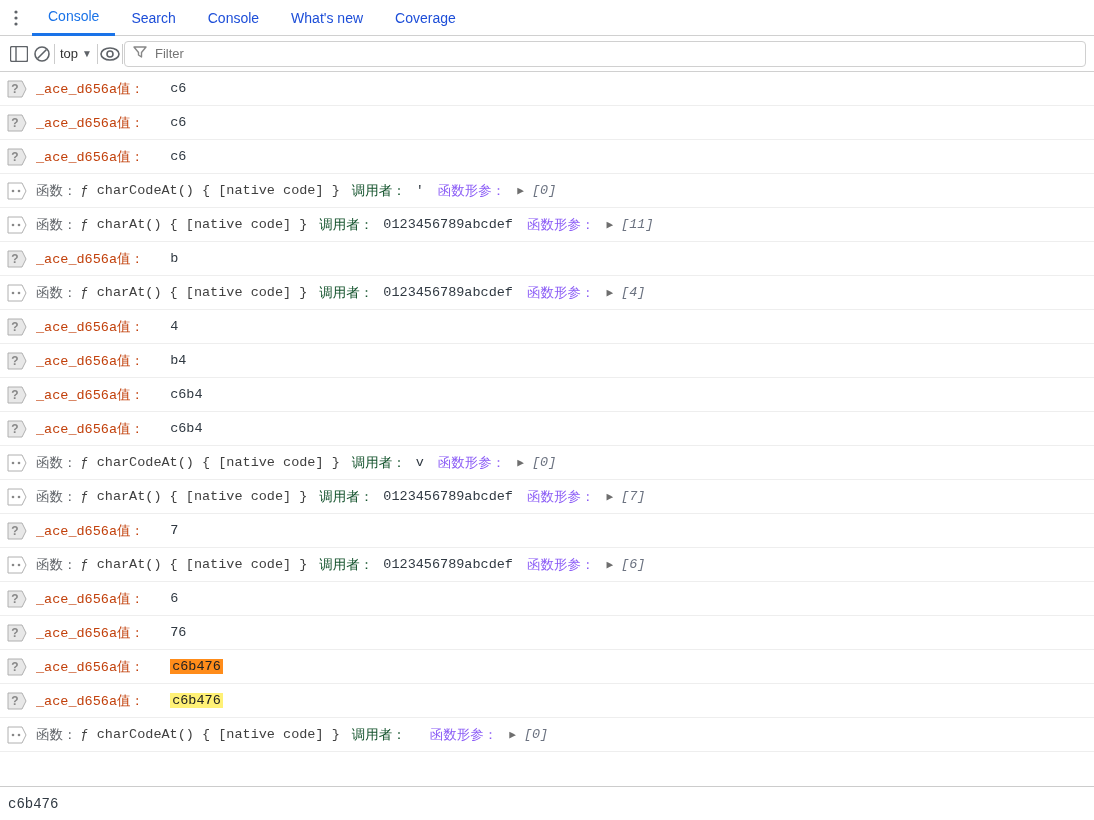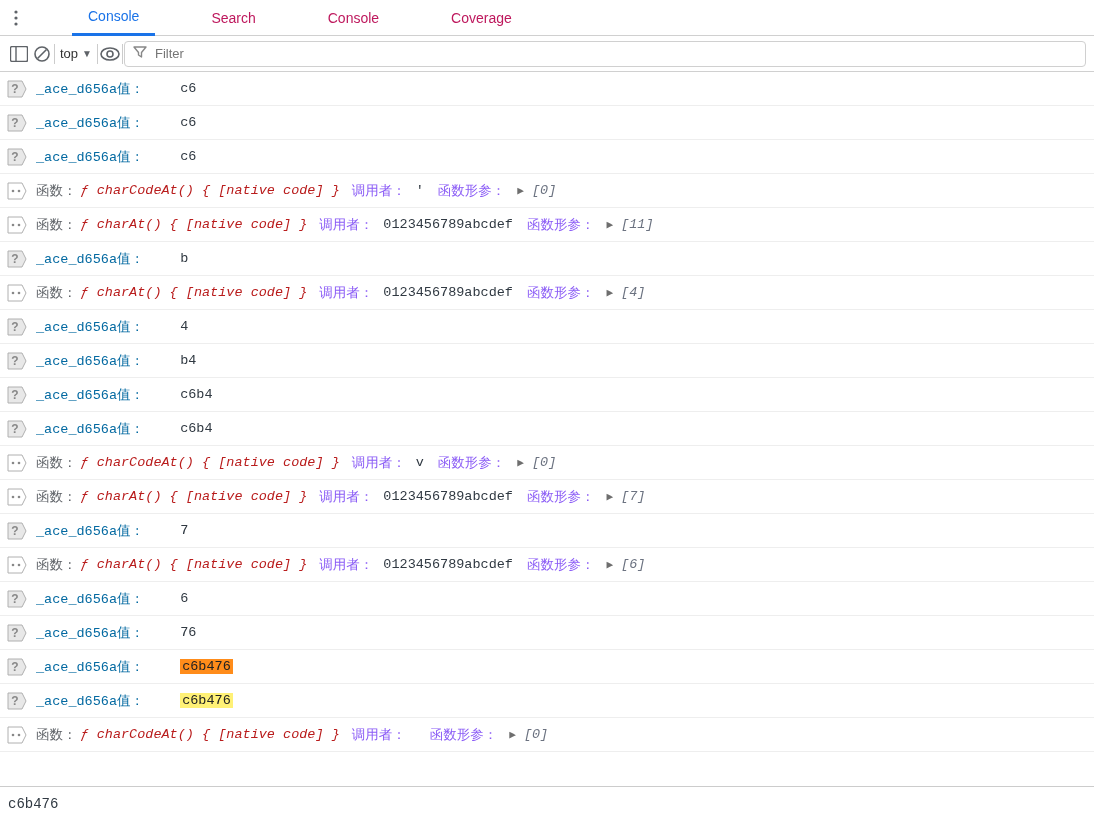--- a/index.html
+++ b/index.html
@@ -1,42 +1,42 @@
 <!DOCTYPE html>
 <html><head>
 <meta charset="utf-8">
 <style>
 * { box-sizing: border-box; margin: 0; padding: 0; }
 html, body { width: 1094px; height: 820px; font-family: "Segoe UI", Arial, sans-serif; font-size: 13px; background: #fff; color: #333; overflow: hidden; }
 
 
-.tabbar { display: flex; align-items: center; height: 36px; border-bottom: 1px solid #d0d0d0; padding-left: 6px; gap: 40px; }
+.tabbar { display: flex; align-items: center; height: 36px; border-bottom: 1px solid #d0d0d0; padding-left: 6px; }
 .kebab { width: 20px; height: 20px; display: flex; align-items: center; justify-content: center; cursor: pointer; margin-right: 6px; }
 .kebab svg { display: block; }
-.tab { height: 36px; display: flex; align-items: center; padding: 0 16px; color: #be185d; cursor: pointer; font-size: 14px; }
+.tab { height: 36px; display: flex; align-items: center; padding: 0 16px; color: #1d4ed8; cursor: pointer; font-size: 14px; }
 .tab.active { color: #1a73e8; border-bottom: 3px solid #1a73e8; }
 
 
 .toolbar { display: flex; align-items: center; height: 36px; padding: 0 8px; border-bottom: 1px solid #d0d0d0; gap: 1px; }
 .tool-btn { width: 22px; height: 22px; display: flex; align-items: center; justify-content: center; cursor: pointer; }
 .sep { width: 1px; height: 20px; background: #ccc; }
 .ctx { display: flex; align-items: center; gap: 4px; cursor: pointer; color: #333; font-size: 13px; padding: 0 4px; }
 .filter { flex: 1; display: flex; align-items: center; height: 26px; border: 1px solid #d0d0d0; border-radius: 4px; padding: 0 8px; gap: 8px; color: #777; }
 .filter input { border: none; outline: none; flex: 1; font-size: 13px; color: #3b82f6; background: transparent; }
 
 
 .rows { overflow-y: auto; height: calc(100% - 36px - 36px - 34px); }
 .row { display: flex; align-items: center; min-height: 34px; padding: 4px 6px; border-bottom: 1px solid #eee; font-family: Consolas, "Courier New", monospace; font-size: 13.5px; color: #303942; gap: 4px; flex-wrap: wrap; }
 .row-icon { width: 22px; height: 22px; display: flex; align-items: center; justify-content: center; margin-right: 4px; flex-shrink: 0; }
 .row-icon svg { display: block; }
-.lbl { color: #0369a1; white-space: pre; }
-.val { color: #303942; margin-left: 24px; }
+.lbl { color: #c2410c; white-space: pre; }
+.val { color: #303942; margin-left: 14px; }
 .fn-kw { color: #5f6368; }
-.fn-body { color: #b91c1c; font-style: italic; }
-.caller-lbl { color: #8b5cf6; margin-left: 8px; }
+.fn-body { color: #404040; }
+.caller-lbl { color: #14532d; margin-left: 8px; }
 .caller-val { color: #303942; margin-left: 6px; }
 .args-lbl { color: #8b5cf6; margin-left: 10px; }
 .tri { color: #6e6e6e; margin: 0 4px 0 8px; font-size: 11px; }
 .arr { color: #6b7280; font-style: italic; }
 .hl-orange { background: #ff8c1a; color: #222; padding: 0 2px; }
 .hl-yellow { background: #fff176; color: #222; padding: 0 2px; }
 
 
 .prompt { display: flex; align-items: center; height: 34px; border-top: 1px solid #ccc; padding: 0 8px; font-family: Consolas, "Courier New", monospace; font-size: 14px; color: #303942; }
 </style>
@@ -47,20 +47,21 @@
   <div class="kebab">
     <svg width="4" height="16" viewBox="0 0 4 16">
         <circle cx="2" cy="2" r="1.6" fill="#5f6368"></circle>
         <circle cx="2" cy="8" r="1.6" fill="#5f6368"></circle>
         <circle cx="2" cy="14" r="1.6" fill="#5f6368"></circle>
       </svg>
   </div>
   <div class="tab active">Console</div>
   <div class="tab">Search</div>
   <div class="tab">Console</div>
+  <div class="tab">What's new</div>
   <div class="tab">Coverage</div>
 </div>
 
 <div class="toolbar">
   <div class="tool-btn">
     <svg width="18" height="16" viewBox="0 0 18 16">
         <rect x="0.5" y="0.5" width="17" height="15" rx="1.5" fill="none" stroke="#5f6368" stroke-width="1.4"></rect>
         <line x1="6" y1="0.5" x2="6" y2="15.5" stroke="#5f6368" stroke-width="1.4"></line>
       </svg>
   </div>

